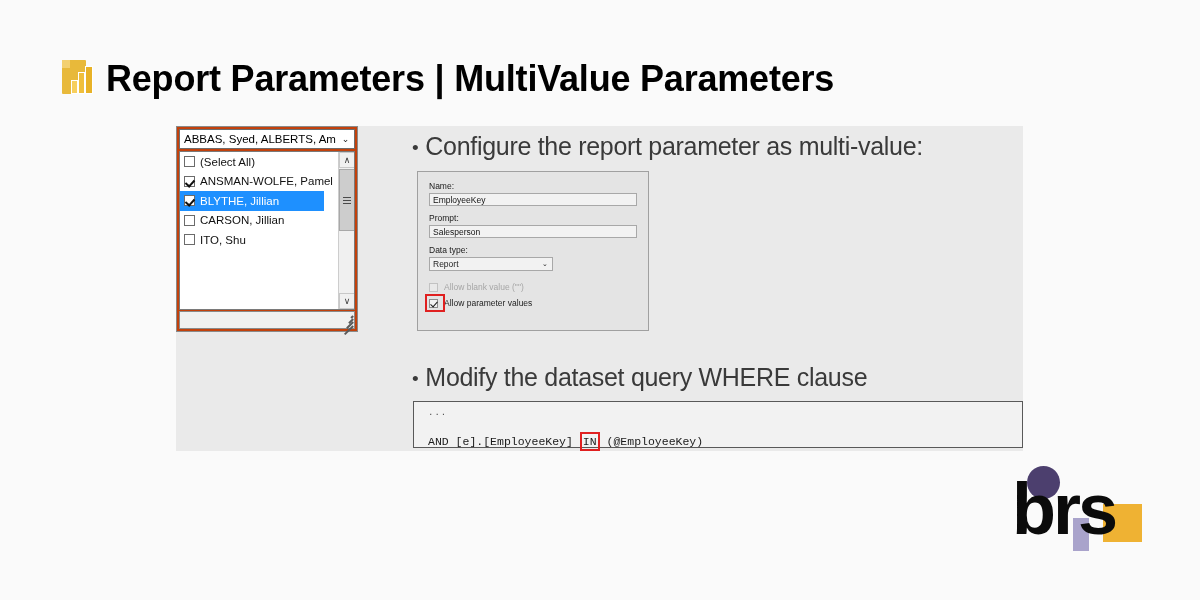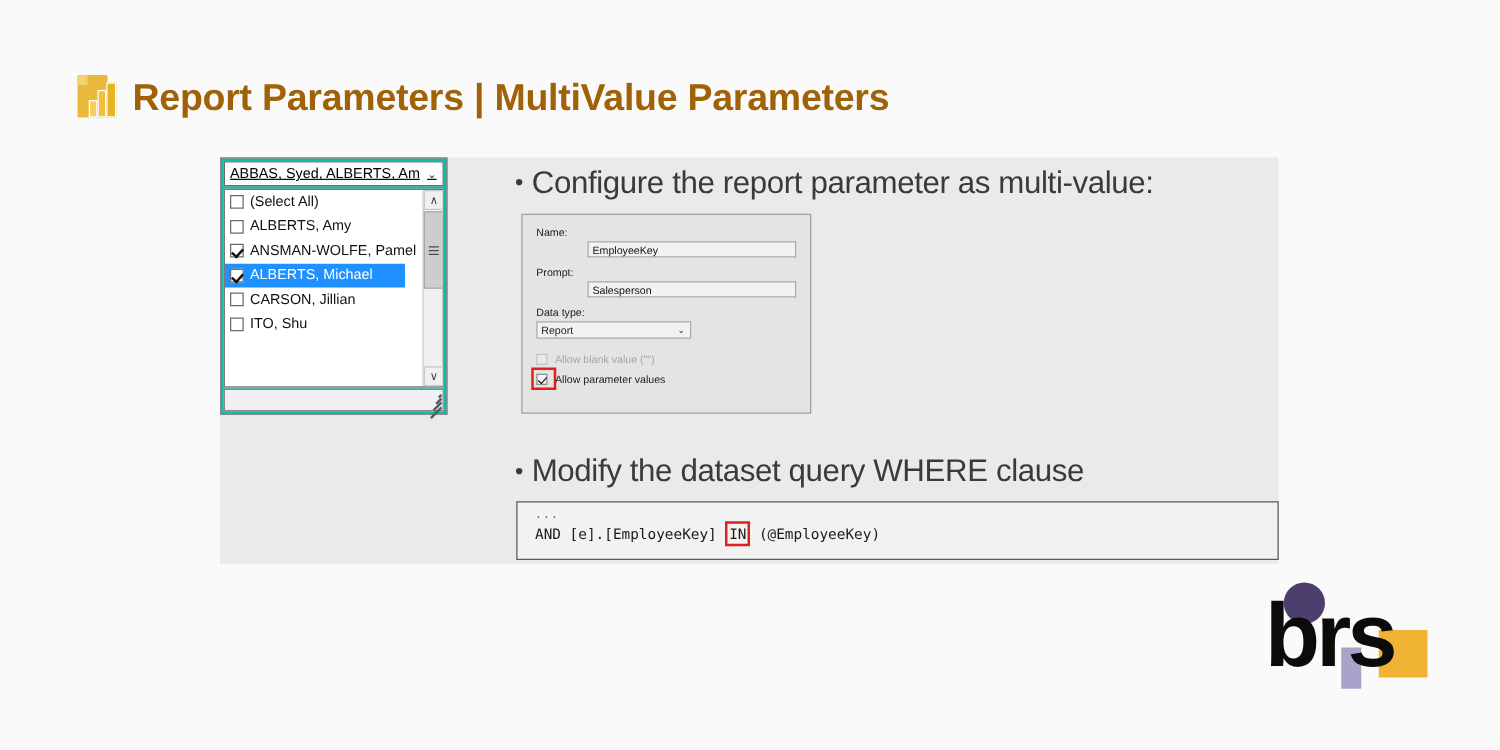--- a/index.html
+++ b/index.html
@@ -31,40 +31,39 @@
   }
   .pbi-icon .bar2 {
     position: absolute; left: 16px; top: 14px; width: 7px; height: 22px;
     background: #f0bf3c; border: 1px solid #ffffff;
   }
   .pbi-icon .bar3 {
     position: absolute; left: 23px; top: 8px; width: 8px; height: 28px;
     background: #e8b227; border: 1px solid #ffffff;
   }
   .title-text {
-    font-size: 30px; font-weight: bold; color: #a16207;
+    font-size: 36px; font-weight: bold; color: #000000;
     letter-spacing: -0.2px; white-space: nowrap;
   }
 
   
   .content-panel {
     position: absolute; left: 176px; top: 126px;
     width: 847px; height: 325px;
     background: #eaeaea;
   }
 
   
   .listbox-widget {
     position: absolute; left: 0px; top: 0px;
     width: 182px; height: 206px;
-    background: #14b8a6;
+    background: #c2410c;
     border: 1px solid #8a8a8a;
     font-size: 11px;
     color: #101010;
-    text-decoration: underline;
   }
   .lb-combo {
     position: relative; margin: 2px 2px 0 2px; height: 20px;
     background: #ffffff; border: 1px solid #6d6d6d;
     display: flex; align-items: center;
   }
   .lb-combo-text {
     flex: 1; padding-left: 4px; font-size: 11.5px; color: #000;
     white-space: nowrap; overflow: hidden;
   }
@@ -138,21 +137,21 @@
     position: absolute; left: 241px; top: 45px;
     width: 232px; height: 160px;
     background: #e4e4e4; border: 1px solid #a0a0a0;
     padding: 9px 11px 0 11px;
     font-size: 8.5px; color: #1d1d1d;
   }
   .props-label { margin-bottom: 2px; font-size: 8.5px; color: #1a1a1a; }
   .props-input {
     height: 13px; background: #f2f2f2; border: 1px solid #a8a8a8;
     padding-left: 3px; display: flex; align-items: center;
-    font-size: 8.5px; color: #111; margin-bottom: 7px; margin-left: 41px;
+    font-size: 8.5px; color: #111; margin-bottom: 7px;
   }
   .props-select {
     width: 124px; height: 14px; background: #f2f2f2; border: 1px solid #a8a8a8;
     display: flex; align-items: center; margin-bottom: 9px;
   }
   .props-select span:first-child { flex: 1; padding-left: 3px; font-size: 8.5px; }
   .props-select .arw { width: 14px; text-align: center; font-size: 7px; color: #222; }
   .props-chk-row {
     display: flex; align-items: center; height: 14px; margin-bottom: 2px;
     position: relative;
@@ -177,21 +176,21 @@
   
   .codebox {
     position: absolute; left: 237px; top: 275px;
     width: 610px; height: 47px;
     background: #f2f2f2; border: 1px solid #595959;
     font-family: "DejaVu Sans Mono", monospace;
     font-size: 11.5px; color: #1a1a1a;
     padding: 5px 0 0 14px;
   }
   .code-ellipsis { font-size: 9px; letter-spacing: 1px; line-height: 10px; color: #555; }
-  .code-line { margin-top: 3px; white-space: pre; position: relative; display: inline-block; }
+  .code-line { margin-top: 18px; white-space: pre; position: relative; display: inline-block; font-family: Liberation Mono, monospace; }
   .code-kw-wrap { position: relative; display: inline-block; padding: 0 3px; }
   .code-kw-wrap .red-box { left: 0; top: -3px; right: 0; bottom: -3px; }
 
   
   .logo { position: absolute; left: 1012px; top: 466px; width: 130px; height: 84px; }
   .logo .circle {
     position: absolute; left: 15px; top: 0px; width: 33px; height: 33px;
     border-radius: 50%; background: #4c3f6e;
   }
   .logo .sq-yellow {
@@ -232,30 +231,26 @@
         <div class="lb-combo-text">ABBAS, Syed, ALBERTS, Am</div>
         <div class="lb-combo-arrow">⌄</div>
       </div>
       <div class="lb-list">
         <div class="lb-items">
           <div class="lb-item">
             <span class="cb"></span>
             <span>(Select All)</span>
           </div>
           <div class="lb-item">
-            <span class="cb"></span>
-            <span>ALBERTS, Amy</span>
-          </div>
-          <div class="lb-item">
             <span class="cb checked"></span>
             <span>ANSMAN-WOLFE, Pamel</span>
           </div>
           <div class="lb-item selected">
             <span class="cb checked"></span>
-            <span>ALBERTS, Michael</span>
+            <span>BLYTHE, Jillian</span>
           </div>
           <div class="lb-item">
             <span class="cb"></span>
             <span>CARSON, Jillian</span>
           </div>
           <div class="lb-item">
             <span class="cb"></span>
             <span>ITO, Shu</span>
           </div>
           <div class="lb-item">

